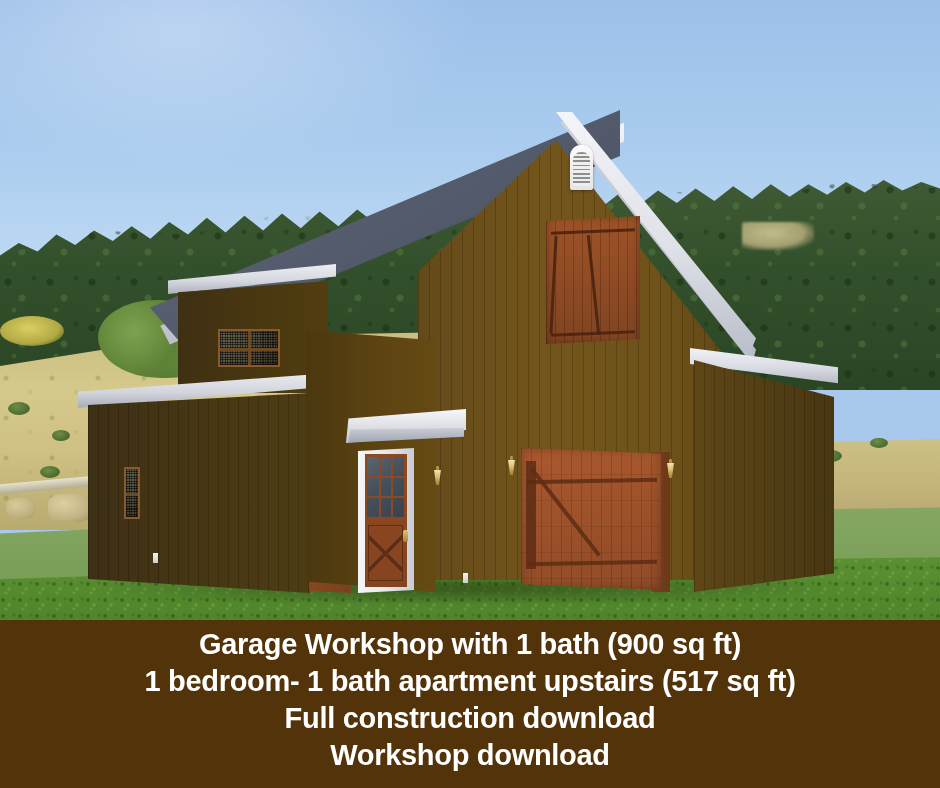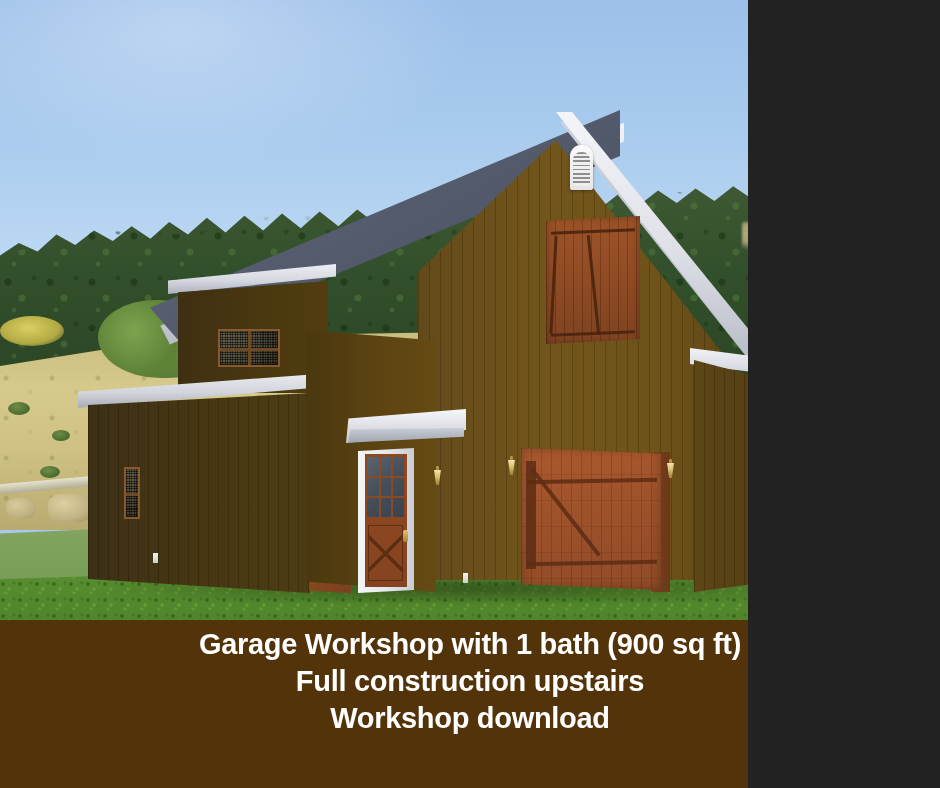--- a/index.html
+++ b/index.html
@@ -4,21 +4,21 @@
 <title>Garage Workshop Plan Listing Image</title>
 <style>
   * { box-sizing: border-box; }
   html, body {
     margin: 0; padding: 0;
     background: #222;
     font-family: "Liberation Sans", sans-serif;
   }
   #stage {
     position: relative;
-    width: 748px;
+    width: 940px;
     height: 788px;
     overflow: hidden;
     background: #a8c8ee;
   }
 
   
   .sky {
     position: absolute; left: 0; top: 0; width: 940px; height: 360px;
     background:
       radial-gradient(ellipse 420px 200px at 180px 30px, rgba(255,255,255,.30), rgba(255,255,255,0) 70%),
@@ -501,17 +501,18 @@
     <div class="arm"></div>
     <div class="cup"></div>
   </div>
   <div class="sconce" style="left:665px; top:459px;">
     <div class="arm"></div>
     <div class="cup"></div>
   </div>
 
   <div class="banner">
     <div class="banner-line">Garage Workshop with 1 bath (900 sq ft)</div>
-    <div class="banner-line">Full construction upstairs</div>
+    <div class="banner-line">1 bedroom- 1 bath apartment upstairs (517 sq ft)</div>
+    <div class="banner-line">Full construction download</div>
     <div class="banner-line">Workshop download</div>
   </div>
 
 </div>
 
 </body></html>

